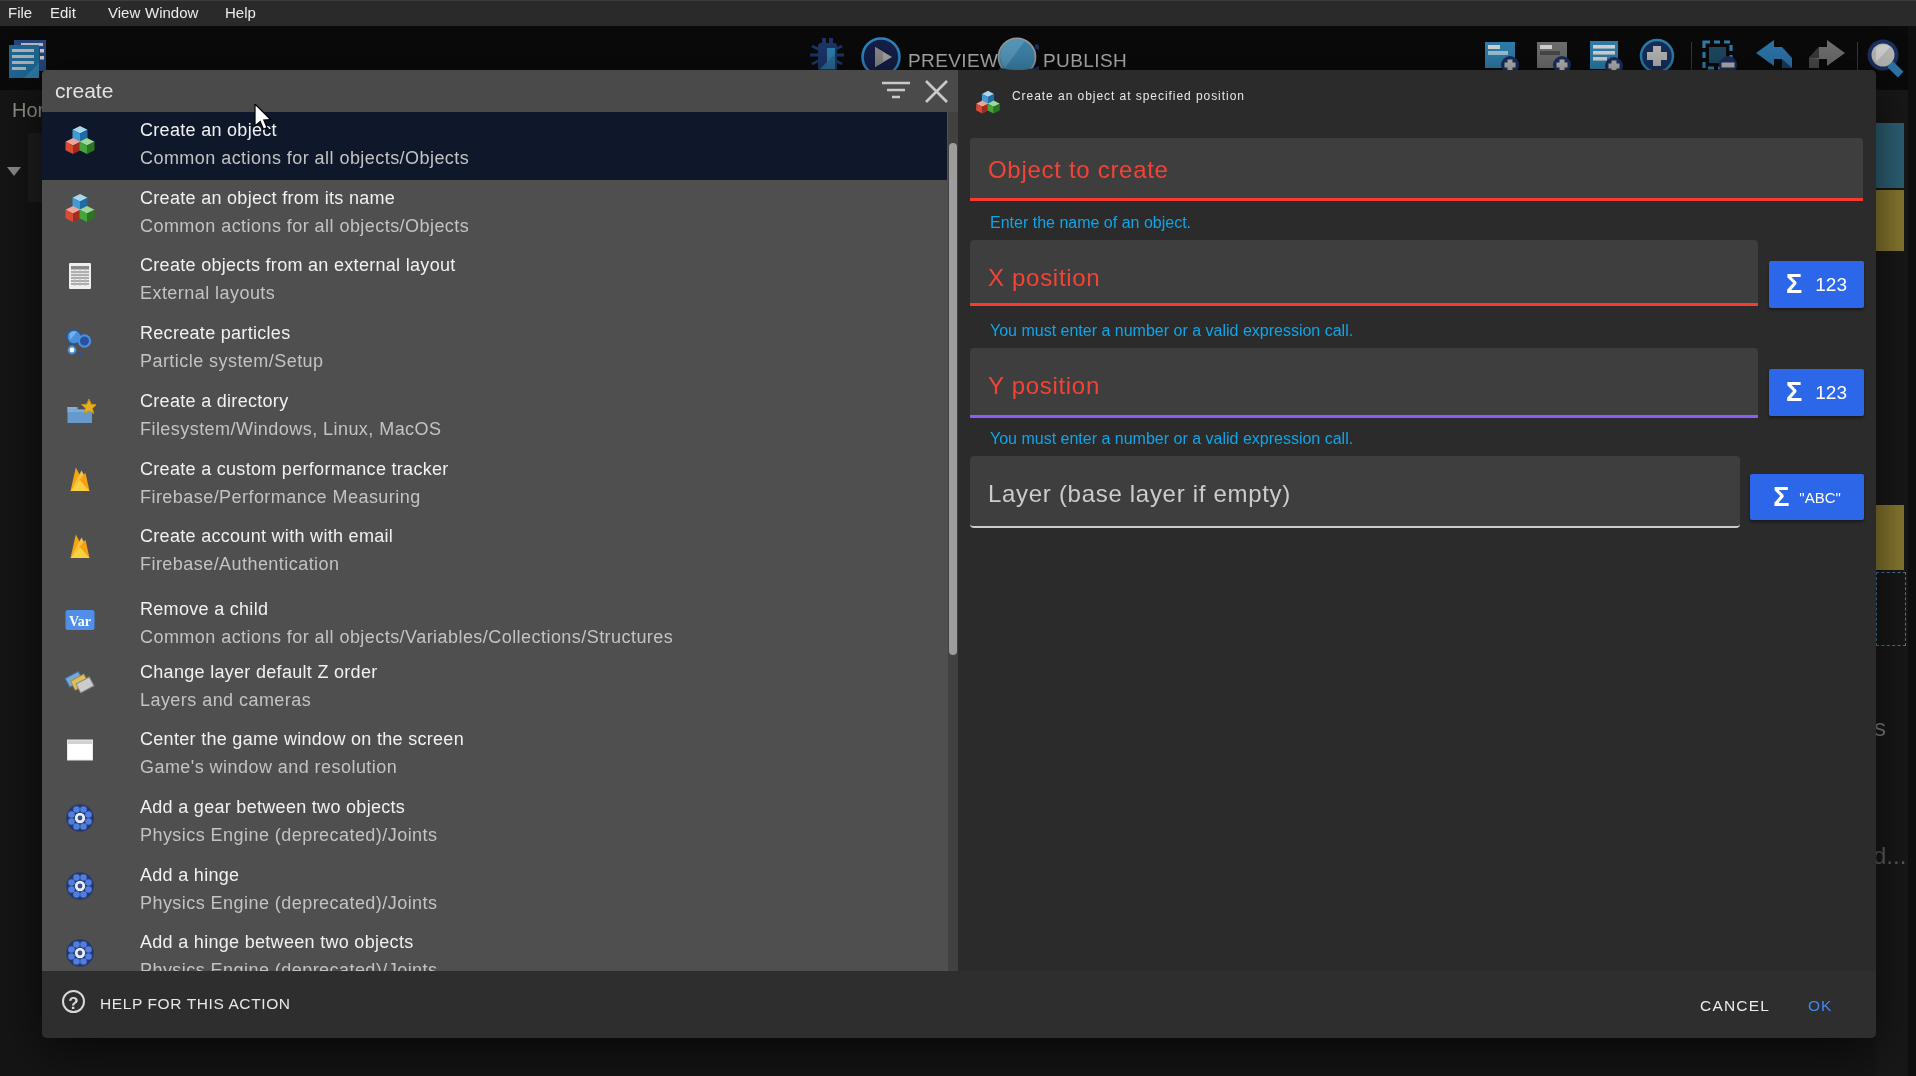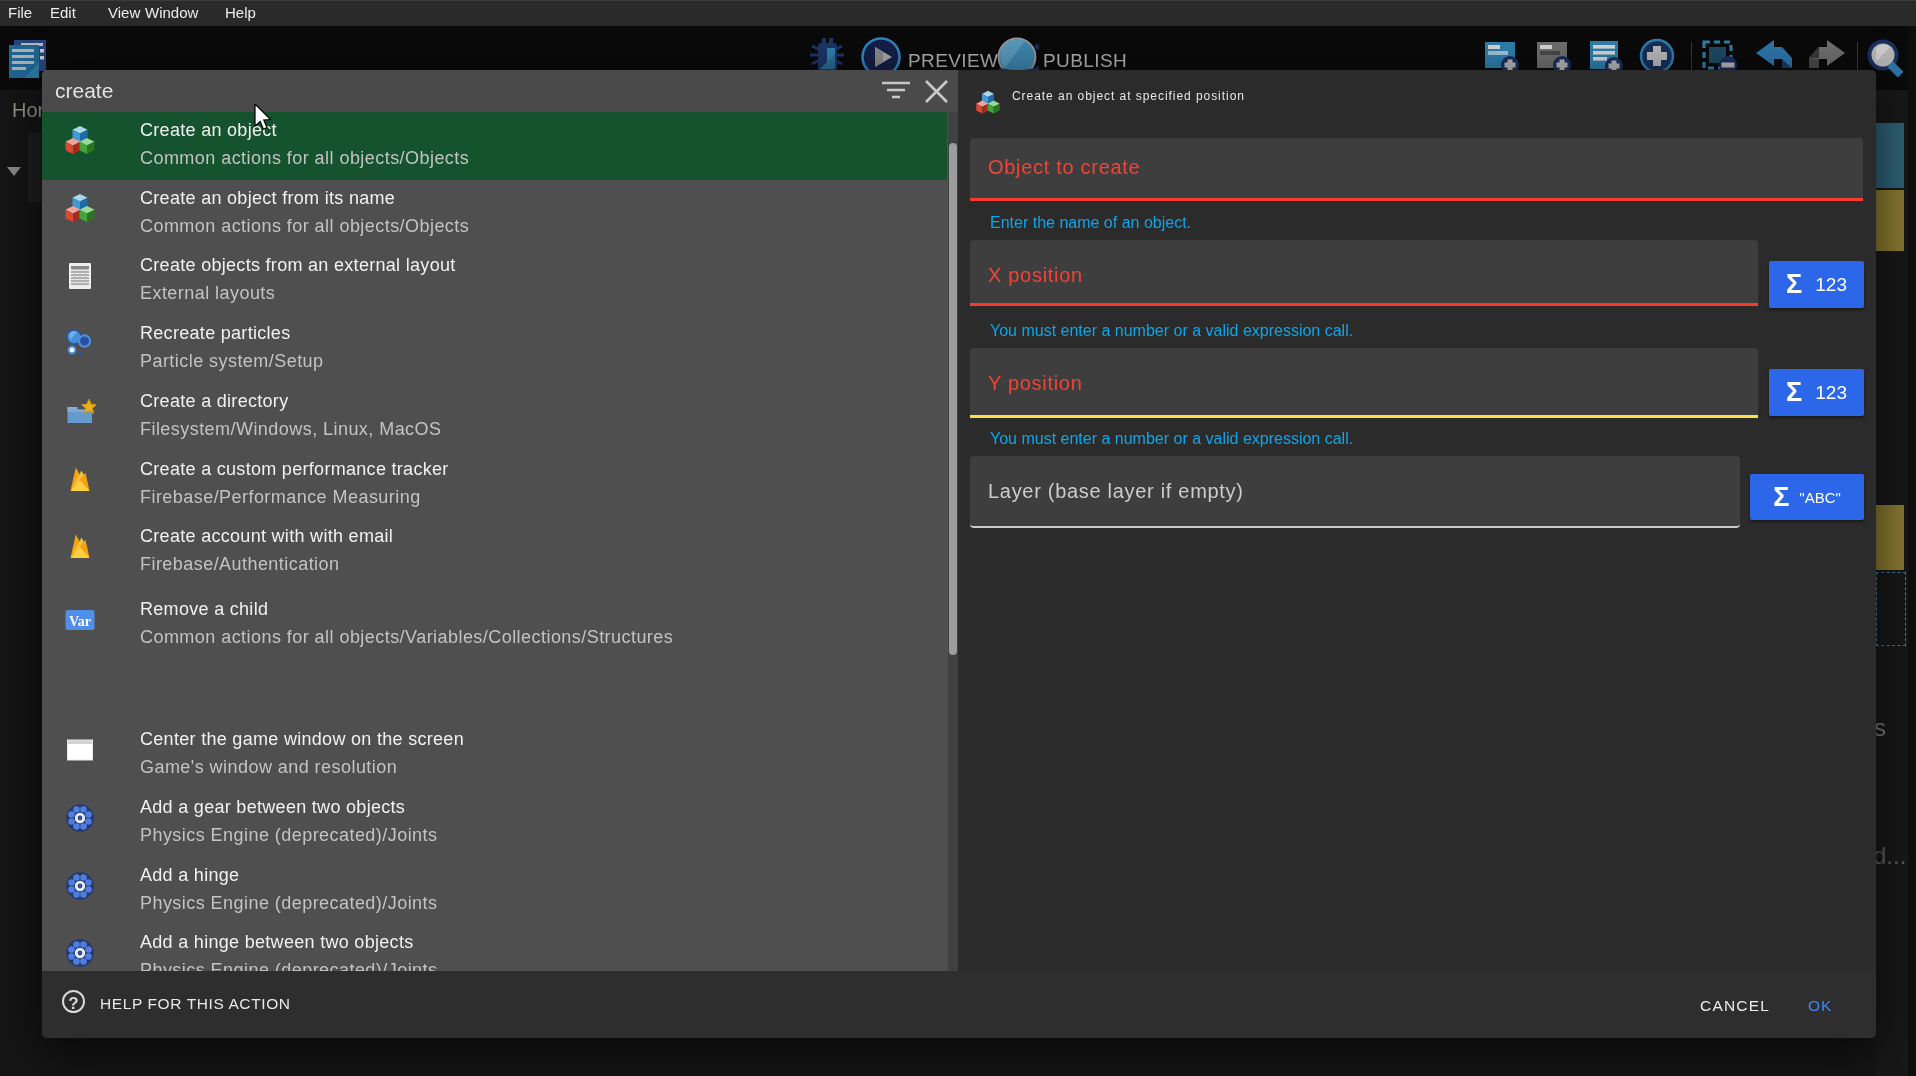--- a/index.html
+++ b/index.html
@@ -10,31 +10,31 @@
 #toolbar {position:absolute;left:0;top:26px;width:1916px;height:64px;background:#0a0a0a}
 .tbi {position:absolute;top:12px}
 .tbtxt {position:absolute;top:24px;font-size:19px;color:#b2b2b2;letter-spacing:0.4px}
 .vsep {position:absolute;top:16px;width:1px;height:30px;background:#383838}
 #dialog {position:absolute;left:42px;top:70px;width:1834px;height:968px;background:#2b2b2b;
 border-radius:5px;overflow:hidden;box-shadow:0 12px 50px rgba(0,0,0,0.65);z-index:20}
 #leftpanel {position:absolute;left:0;top:0;width:916px;height:901px;background:#4f4f4f;overflow:hidden}
 #lphead {position:absolute;left:0;top:0;width:916px;height:42px;background:#4a4a4a}
 #lphead .q {position:absolute;left:13px;top:9px;font-size:21px;color:#e2e2e2}
 .it {position:absolute;left:0;width:905px;height:68px}
-.it.sel {background:#14532d}
+.it.sel {background:#0f172a}
 .ic {position:absolute;left:22px;top:13px;width:32px;height:32px}
 .t1 {position:absolute;left:98px;top:8px;font-size:18px;letter-spacing:0.3px;color:#f1f1f1;white-space:nowrap}
 .t2 {position:absolute;left:98px;top:36px;font-size:18px;letter-spacing:0.45px;color:#c3c3c3;white-space:nowrap}
 #sbtrack {position:absolute;left:906px;top:42px;width:10px;height:859px;background:#414141}
 #sbthumb {position:absolute;left:907px;top:73px;width:8px;height:512px;background:#9d9d9d;border-radius:4px}
 #rpanel {position:absolute;left:916px;top:0;width:918px;height:901px;background:#2b2b2b}
 #rphead {position:absolute;left:17px;top:20px;height:26px}
 #rptitle {position:absolute;left:54px;top:19px;font-size:12px;letter-spacing:0.95px;color:#e8e8e8;white-space:nowrap}
 .field {position:absolute;background:#3e3e3e;border-radius:4px 4px 0 0}
-.flabel {position:absolute;left:18px;font-size:20px;letter-spacing:0.7px;white-space:nowrap}
+.flabel {position:absolute;left:18px;font-size:24px;letter-spacing:0.7px;white-space:nowrap}
 .red {color:#f44336}
 .helper {position:absolute;font-size:16px;color:#0ea5e9;white-space:nowrap}
 .bluebtn {position:absolute;background:#2b67e8;border-radius:2px;color:#fff;display:flex;align-items:center;justify-content:center;box-shadow:0 2px 3px rgba(0,0,0,0.4)}
 .sg {font-size:27px;font-weight:bold;line-height:1}
 .s123 {font-size:19px;margin-left:13px}
 .sabc {font-size:15px;margin-left:10px}
 #footer {position:absolute;left:0;top:901px;width:1834px;height:67px;background:#2e2e2e}
 #helpc {position:absolute;left:20px;top:19px;width:23px;height:23px;border:2.5px solid #d8d8d8;border-radius:50%;color:#d8d8d8;font-size:17px;font-weight:bold;text-align:center;line-height:23px}
 #helptxt {position:absolute;left:58px;top:24px;font-size:15.5px;color:#e8e8e8;letter-spacing:0.6px}
 #cancel {position:absolute;left:1658px;top:26px;font-size:15.5px;color:#ececec;letter-spacing:1.2px}
@@ -248,20 +248,31 @@
 <div class="t1">Create a custom performance tracker</div>
 <div class="t2">Firebase/Performance Measuring</div>
 </div>
 <div class="it" style="top:521px">
 <div class="ic"><svg width="32" height="32" viewBox="0 0 32 32">
 <rect x="1.5" y="6" width="29" height="20" rx="2.5" fill="#4f8fea"></rect>
 <text x="16" y="21.5" font-size="14" fill="#ffffff" font-family="Liberation Serif" font-weight="bold" text-anchor="middle">Var</text>
 </svg></div>
 <div class="t1">Remove a child</div>
 <div class="t2">Common actions for all objects/Variables/Collections/Structures</div>
+</div>
+<div class="it" style="top:583.6px">
+<div class="ic"><svg width="32" height="32" viewBox="0 0 32 32">
+<g transform="rotate(-28 16 16)">
+<rect x="5" y="5" width="15" height="10" fill="#7aa7d8" stroke="#3d6ea8" stroke-width="1"></rect>
+<rect x="8.5" y="10" width="15" height="10" fill="#e0c055" stroke="#a8903d" stroke-width="1"></rect>
+<rect x="12" y="15" width="15" height="10" fill="#cccccc" stroke="#888" stroke-width="1"></rect>
+</g>
+</svg></div>
+<div class="t1">Change layer default Z order</div>
+<div class="t2">Layers and cameras</div>
 </div>
 <div class="it" style="top:651.3000000000001px">
 <div class="ic"><svg width="32" height="32" viewBox="0 0 32 32">
 <rect x="3.5" y="6" width="25" height="20" fill="#ffffff"></rect>
 <rect x="3.5" y="6" width="25" height="4" fill="#d2d2d2"></rect>
 <rect x="3.5" y="6" width="25" height="20" fill="none" stroke="#e8e8e8" stroke-width="1"></rect>
 </svg></div>
 <div class="t1">Center the game window on the screen</div>
 <div class="t2">Game's window and resolution</div>
 </div>
@@ -357,21 +368,21 @@
 
     <div class="field" style="left:12px;top:170px;width:788px;height:66px;border-bottom:3px solid #f93b2f">
       <div class="flabel red" style="top:24px">X position</div>
     </div>
     <div class="bluebtn" style="left:811px;top:191px;width:95px;height:47px">
         <span class="sg">Σ</span>
         <span class="s123">123</span>
       </div>
     <div class="helper" style="left:32px;top:252px">You must enter a number or a valid expression call.</div>
 
-    <div class="field" style="left:12px;top:278px;width:788px;height:70px;border-bottom:3px solid #fde047">
+    <div class="field" style="left:12px;top:278px;width:788px;height:70px;border-bottom:3px solid #8b5cf6">
       <div class="flabel red" style="top:24px">Y position</div>
     </div>
     <div class="bluebtn" style="left:811px;top:299px;width:95px;height:47px">
         <span class="sg">Σ</span>
         <span class="s123">123</span>
       </div>
     <div class="helper" style="left:32px;top:360px">You must enter a number or a valid expression call.</div>
 
     <div class="field" style="left:12px;top:386px;width:770px;height:72px;border-bottom:2px solid #cccccc;border-radius:4px">
       <div class="flabel" style="top:24px;color:#cccccc">Layer (base layer if empty)</div>

